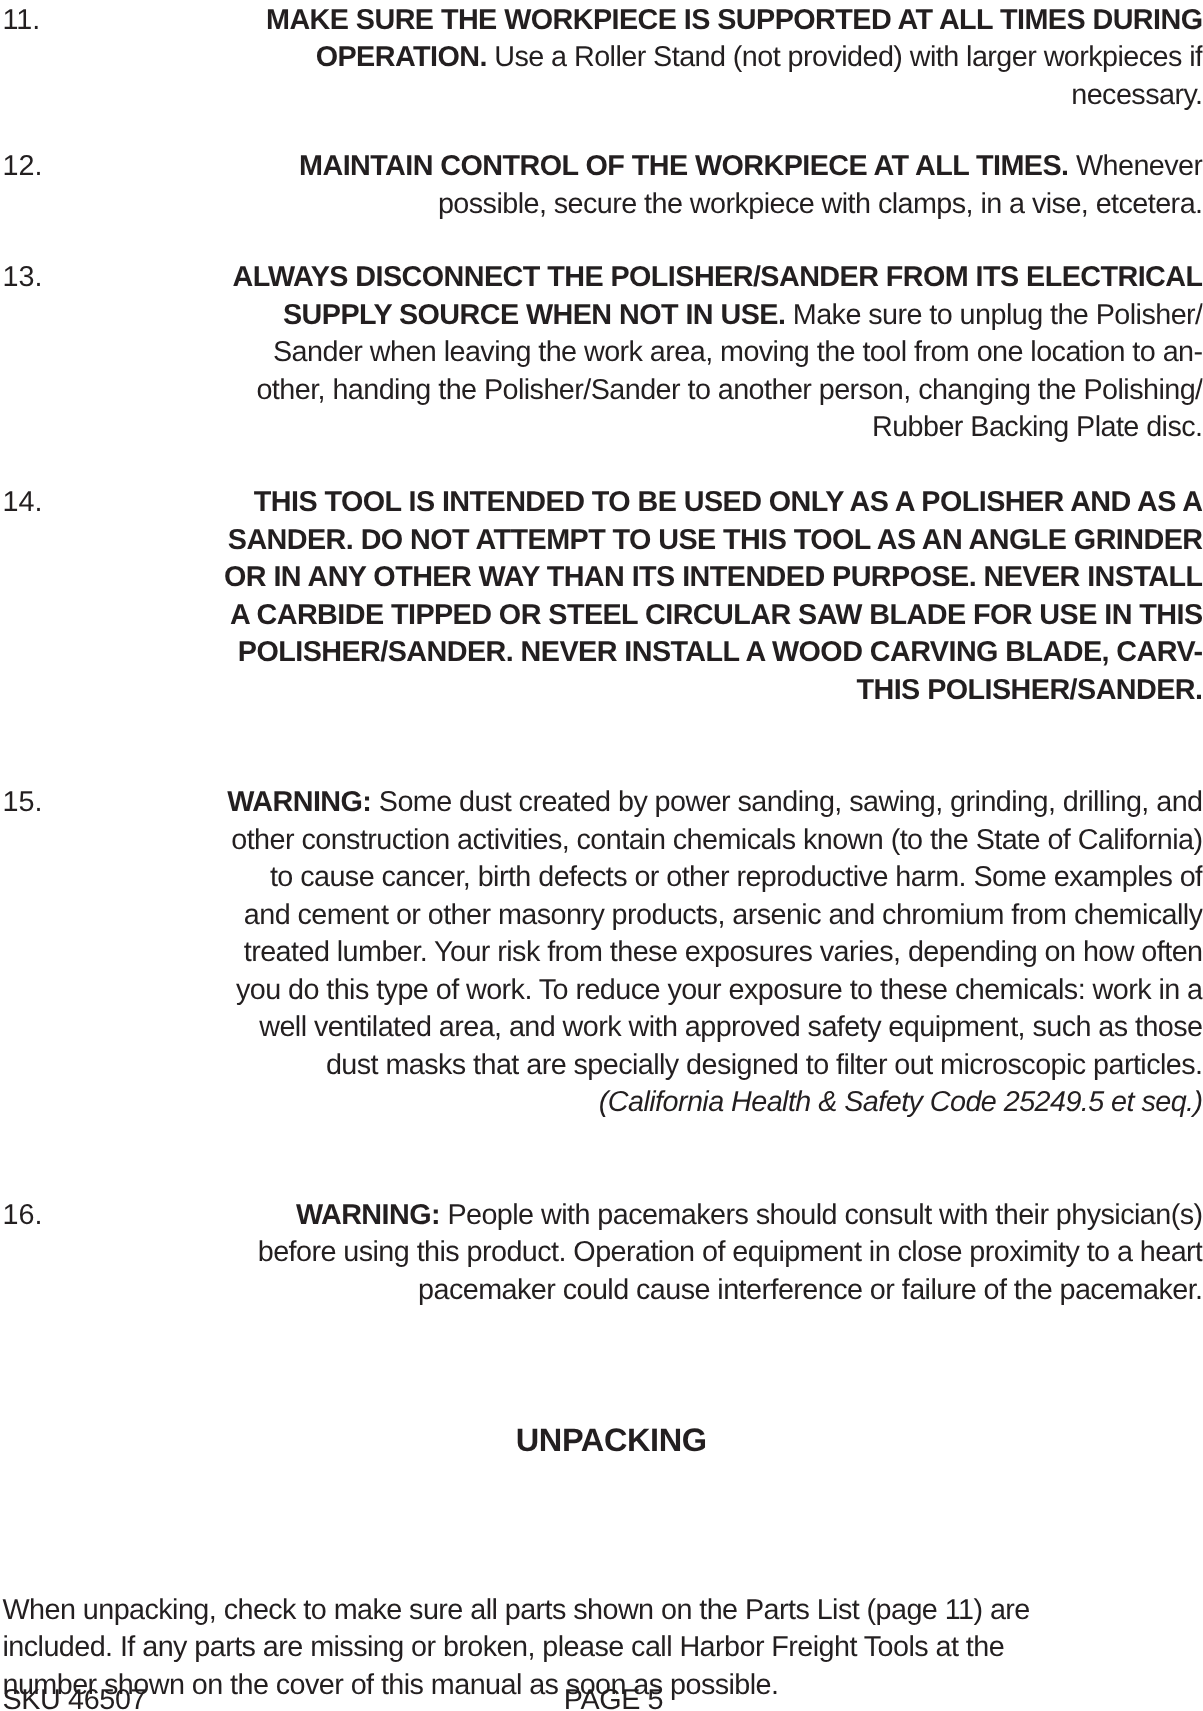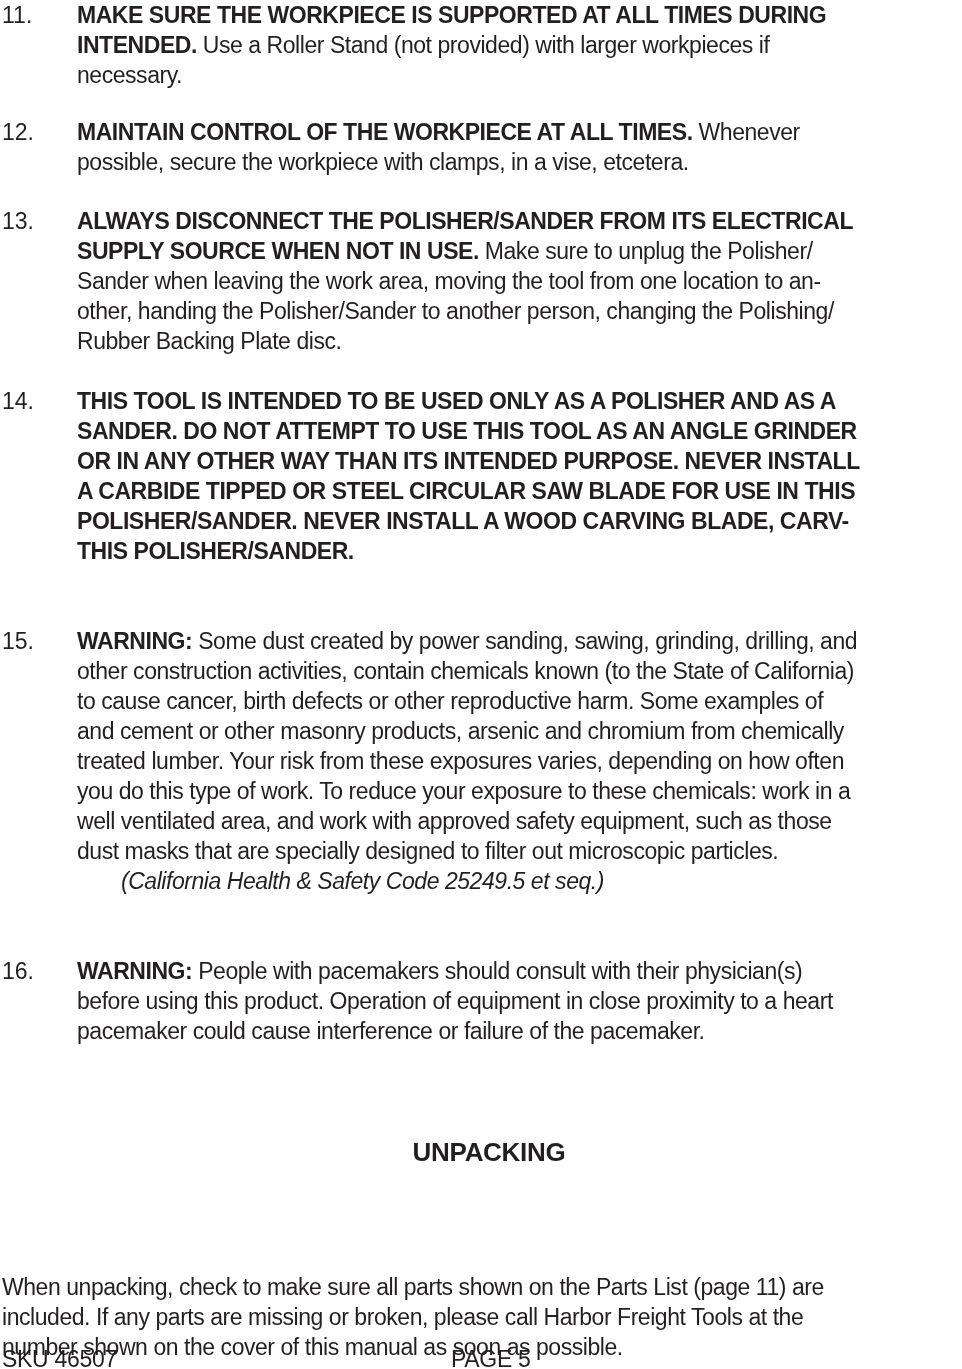--- a/index.html
+++ b/index.html
@@ -3,40 +3,40 @@
   <meta charset="utf-8">
   <style>
     html, body { margin: 0; padding: 0; background: #ffffff; }
     body {
       width: 962px; height: 1369px; position: relative; overflow: hidden;
       font-family: "Liberation Sans", sans-serif; color: #231f20;
       font-size: 23px; line-height: 30px;
     }
     .item { position: absolute; left: 0; width: 962px; }
     .num { position: absolute; left: 2px; top: 0; }
-    .body { position: absolute; left: 77px; right: 0; top: 0; white-space: nowrap; letter-spacing: -0.45px; }
+    .body { position: absolute; left: 77px; right: 0; top: 0; white-space: nowrap; letter-spacing: -0.45px; text-align: right; }
     .line { display: block; height: 30px; }
     b { font-weight: bold; }
     i { font-style: italic; margin-left: 44px; }
     .heading {
       position: absolute; top: 1136px; left: 0; width: 978px; text-align: center;
       font-weight: bold; font-size: 26px; line-height: 32px; letter-spacing: -0.3px;
     }
     .para { position: absolute; top: 1272px; left: 2px; white-space: nowrap; letter-spacing: -0.45px; }
     .footer-sku { position: absolute; top: 1344px; left: 2px; letter-spacing: -0.3px; }
     .footer-page { position: absolute; top: 1344px; left: 451px; letter-spacing: -0.3px; }
   </style>
 </head>
 <body>
 
 <div class="item" style="top:0px;">
   <span class="num">11.</span>
   <div class="body">
     <span class="line"><b>MAKE SURE THE WORKPIECE IS SUPPORTED AT ALL TIMES DURING</b><span></span></span>
-    <span class="line"><b>INTENDED.</b><span>  Use a Roller Stand (not provided) with larger workpieces if</span></span>
+    <span class="line"><b>OPERATION.</b><span>  Use a Roller Stand (not provided) with larger workpieces if</span></span>
     <span class="line"><span>necessary.</span></span>
   </div>
 </div>
 
 <div class="item" style="top:117px;">
   <span class="num">12.</span>
   <div class="body">
     <span class="line"><b>MAINTAIN CONTROL OF THE WORKPIECE AT ALL TIMES.</b><span>  Whenever</span></span>
     <span class="line"><span>possible, secure the workpiece with clamps, in a vise, etcetera.</span></span>
   </div>

